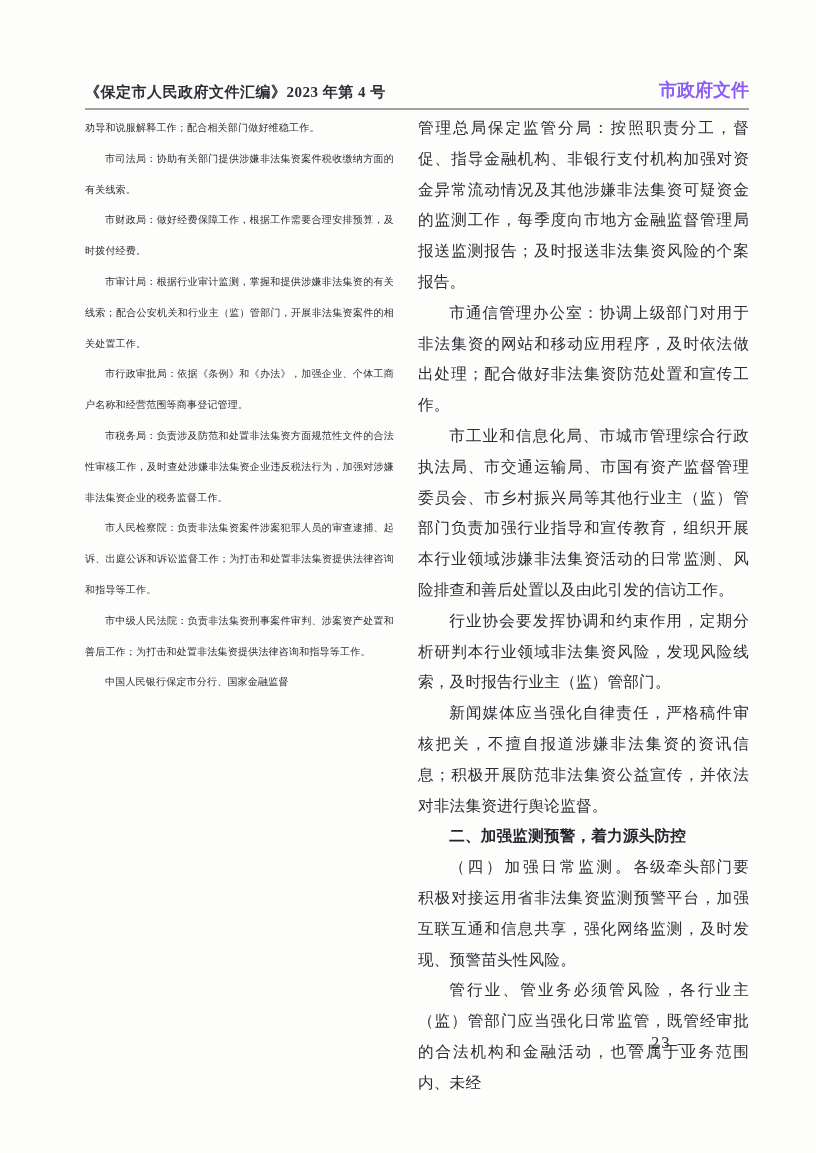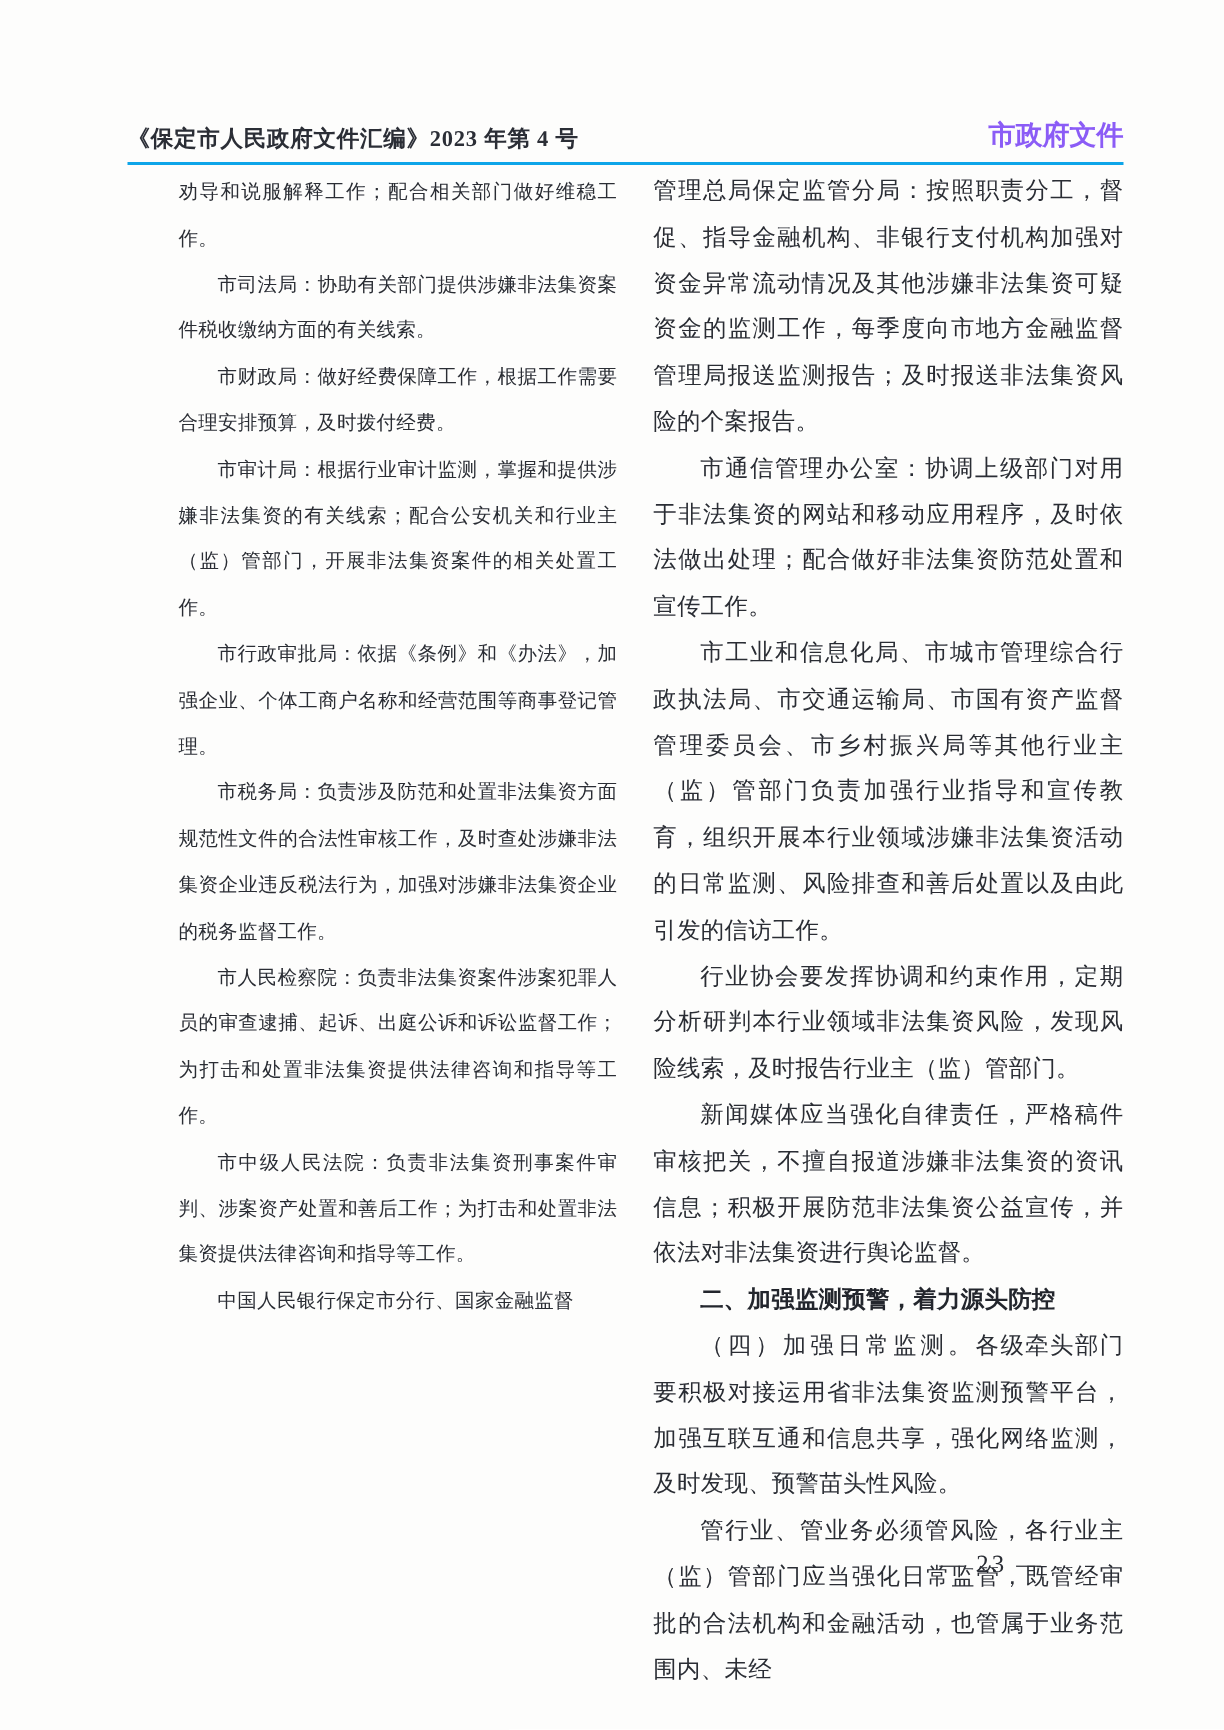--- a/index.html
+++ b/index.html
@@ -19,21 +19,21 @@
   
   .page-header {
     position: absolute;
     top: 78px;
     left: 85px;
     right: 67px;
     display: flex;
     justify-content: space-between;
     align-items: flex-end;
     padding-bottom: 6px;
-    border-bottom: 2px solid #0ea5e9;
+    border-bottom: 2px solid #a3a3a3;
   }
   .header-left {
     font-size: 15px;
     font-weight: 600;
     letter-spacing: 0.5px;
     color: #2b2e36;
   }
   .header-right {
     font-family: "Liberation Sans", "DejaVu Sans", sans-serif;
     font-size: 18px;
@@ -46,21 +46,21 @@
     top: 113px;
     left: 85px;
     right: 67px;
     display: flex;
     gap: 24px;
   }
   .column {
     text-align: justify;
     text-justify: inter-character;
   }
-  .column-left  { width: 309px; font-size: 13px; margin-left: 34px; }
+  .column-left  { width: 309px; font-size: 10px; }
   .column-right { width: 331px; font-size: 15.6px; }
   .para {
     margin: 0;
     line-height: 30.8px;
     letter-spacing: 0.2px;
   }
   .para.indent { text-indent: 2em; }
   .para.heading {
     font-family: "Liberation Sans", "DejaVu Sans", sans-serif;
     font-weight: 700;

